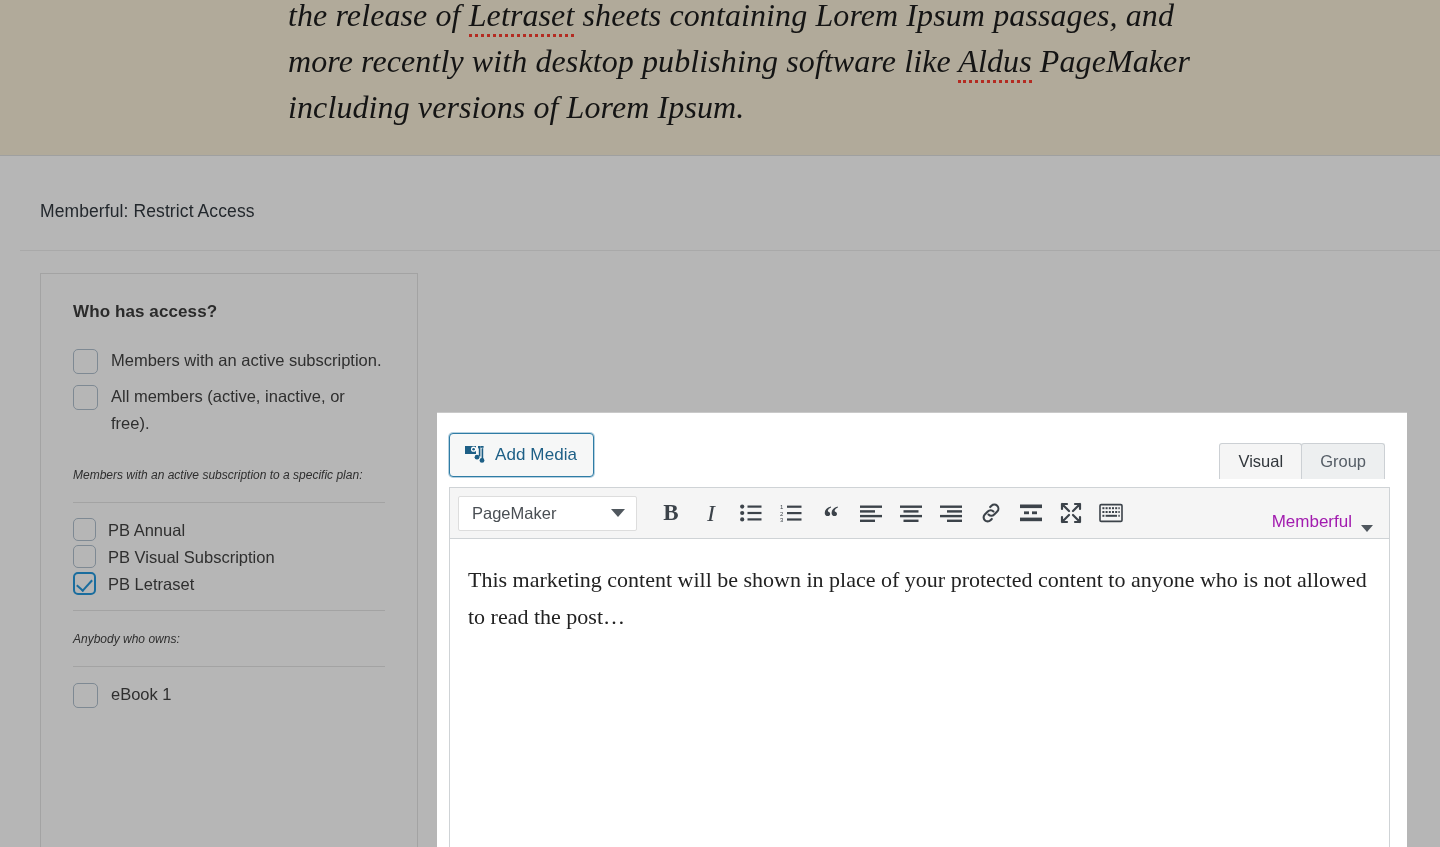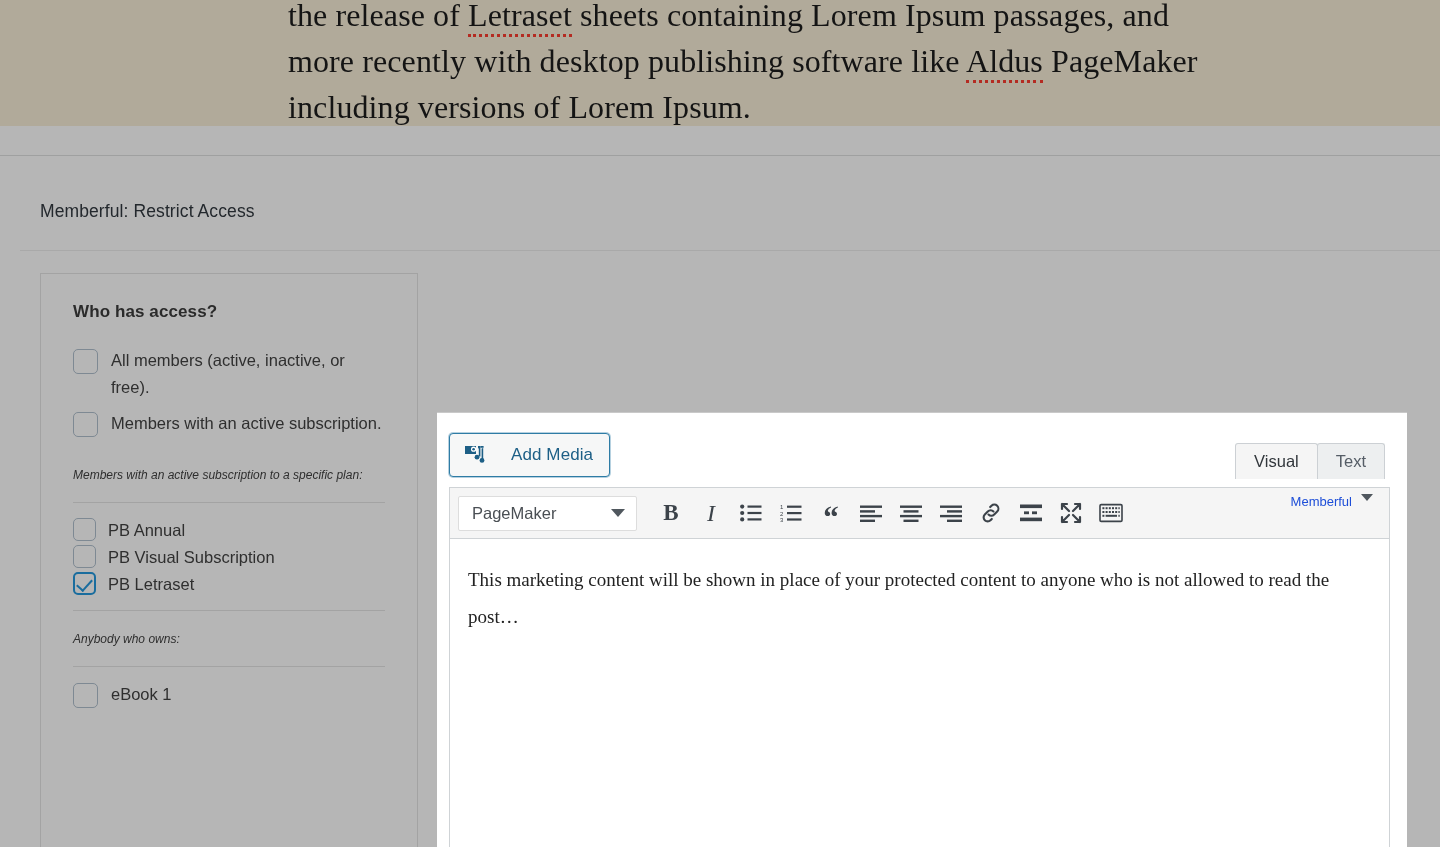--- a/index.html
+++ b/index.html
@@ -6,23 +6,24 @@
   html, body {
     width: 1440px; height: 847px;
     overflow: hidden;
     background: #b6b6b6;
     font-family: "Liberation Sans", sans-serif;
   }
 
   
   .excerpt-band {
     position: absolute;
-    left: 0; top: 0; width: 1440px; height: 126px;
+    left: 0; top: 0; width: 1440px; height: 155px;
     background: #b1aa9a;
     overflow: hidden;
+    font-style: italic;
   }
   .excerpt-text {
     position: absolute;
     left: 288px; top: -8px;
     width: 940px;
     font-family: "Liberation Serif", serif;
     font-size: 32px;
     line-height: 46px;
     color: #141414;
     letter-spacing: 0.1px;
@@ -145,21 +146,20 @@
   .add-media-btn {
     display: inline-flex;
     align-items: center;
     height: 44px;
     padding: 0 16px 0 14px;
     background: #f6f7f7;
     border: 1.6px solid #2e7ca5;
     border-radius: 4px;
     box-shadow: 0 0 0 1px rgba(46,124,165,0.35);
     cursor: pointer;
-    gap: 16px;
   }
   .add-media-btn .label {
     font-size: 17px;
     color: #1d5f86;
     margin-left: 9px;
     letter-spacing: 0.1px;
   }
   .media-icon { width: 22px; height: 20px; display: block; }
 
   .qt-tabs {
@@ -226,45 +226,45 @@
     color: #3c434a;
     cursor: pointer;
     flex: 0 0 auto;
   }
   .tbtn svg { display: block; }
   .tbtn .bold-g { font-family: "Liberation Serif", serif; font-weight: bold; font-size: 23px; }
   .tbtn .ital-g { font-family: "Liberation Serif", serif; font-style: italic; font-size: 24px; }
   .tbtn .quote-g { font-family: "Liberation Serif", serif; font-weight: bold; font-size: 31px; line-height: 20px; margin-top: 10px; }
   .memberful-btn {
     margin-left: auto;
-    display: flex; align-items: flex-start;
+    display: flex; align-items: flex-end;
     padding: 0 8px 0 10px;
     height: 38px;
-    font-size: 13px;
-    color: #1d4ed8;
+    font-size: 17px;
+    color: #a21caf;
     cursor: pointer;
   }
   .memberful-btn .caret {
     margin-left: 9px;
     border-left-width: 6px; border-right-width: 6px; border-top-width: 7px;
   }
 
   
   .mce-content {
     position: absolute;
     left: 12px; top: 126px;
     width: 941px; height: 374px;
     background: #fff;
     border-left: 1px solid #cfd3d6;
     border-right: 1px solid #cfd3d6;
     padding: 22px 18px 0 18px;
   }
   .mce-content p {
     font-family: "Liberation Serif", serif;
-    font-size: 19px;
+    font-size: 22px;
     line-height: 37px;
     color: #222;
   }
 </style>
 </head>
 <body>
 
 <div class="excerpt-band">
   <div class="excerpt-text">
     <span>the release of </span><span class="spell">Letraset</span><span> sheets containing Lorem Ipsum passages, and</span>
@@ -277,26 +277,26 @@
 
   <div class="metabox-title">Memberful: Restrict Access</div>
   <div class="metabox-hr"></div>
 
   <div class="access-panel">
     <div class="panel-inner">
       <div class="panel-heading">Who has access?</div>
 
       <div class="cb-row">
         <span class="cbox"></span>
-        <span class="cb-label">All members (active, inactive, or free).</span>
+        <span class="cb-label">Members with an active subscription.</span>
       </div>
 
       <div class="cb-row">
         <span class="cbox"></span>
-        <span class="cb-label">Members with an active subscription.</span>
+        <span class="cb-label">All members (active, inactive, or free).</span>
       </div>
 
       <div class="group-note">Members with an active subscription to a specific plan:</div>
       <div class="rule"></div>
 
       <div class="cb-row tight">
         <span class="cbox small"></span>
         <span class="cb-label plain">PB Annual</span>
       </div>
       <div class="cb-row tight">
@@ -337,21 +337,21 @@
         </span>
         <span class="label">Add Media</span>
       </div>
     </div>
 
     <div class="qt-tabs">
       <div class="qt-tab active">
         <span>Visual</span>
       </div>
       <div class="qt-tab">
-        <span>Text</span>
+        <span>Group</span>
       </div>
     </div>
 
     <div class="mce-toolbar">
 
       <div class="para-select">
         <span>PageMaker</span>
         <span class="caret"></span>
       </div>
 

